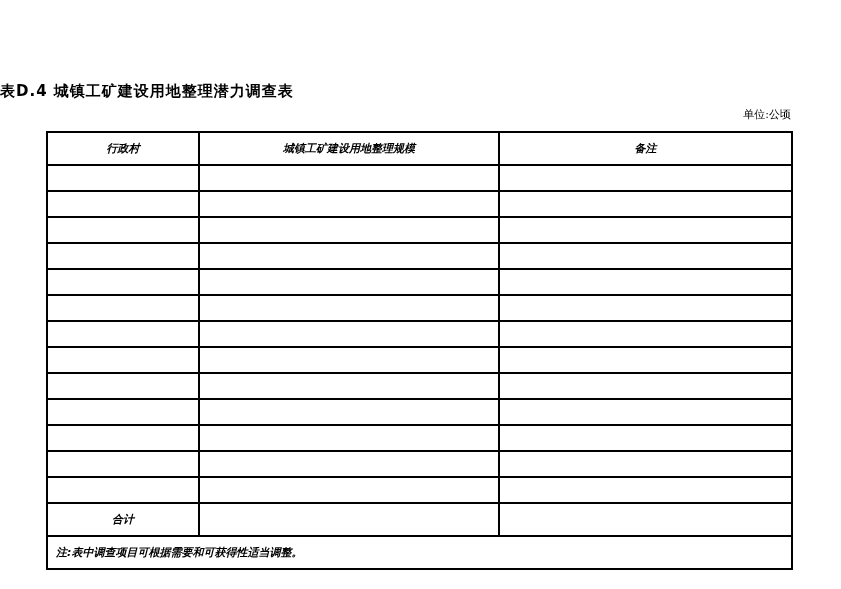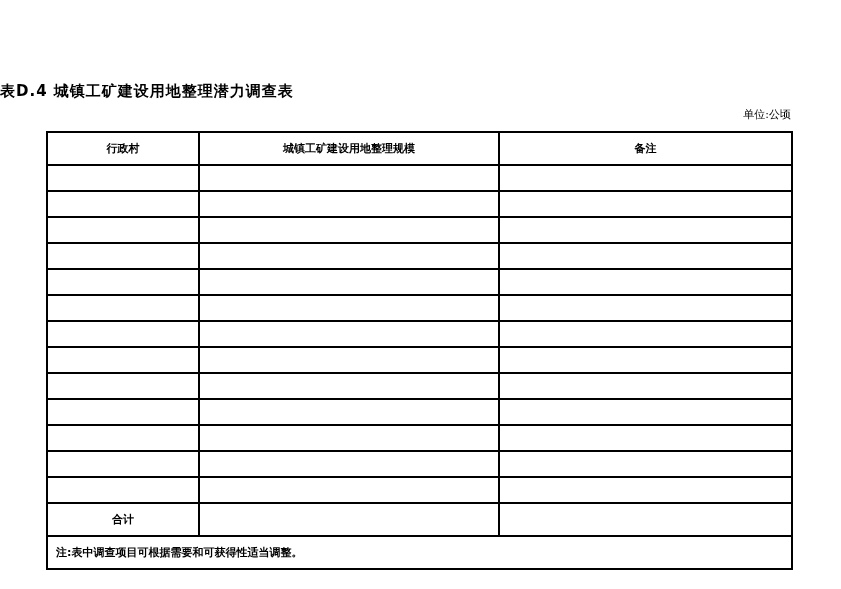--- a/index.html
+++ b/index.html
@@ -46,20 +46,21 @@
   table.survey td {
     border: 2px solid #000000;
     padding: 8px;
     font-size: 11px;
     font-weight: bold;
     text-align: center;
     vertical-align: middle;
     color: #000000;
     overflow: hidden;
     white-space: nowrap;
+    font-style: italic;
   }
   col.c1 { width: 152px; }
   col.c2 { width: 300px; }
   col.c3 { width: 293px; }
   tr.header-row  { height: 30px; }
   tr.body-row    { height: 26px; }
   tr.total-row   { height: 28px; }
   tr.note-row    { height: 19px; }
   tr.note-row td {
     text-align: left;

